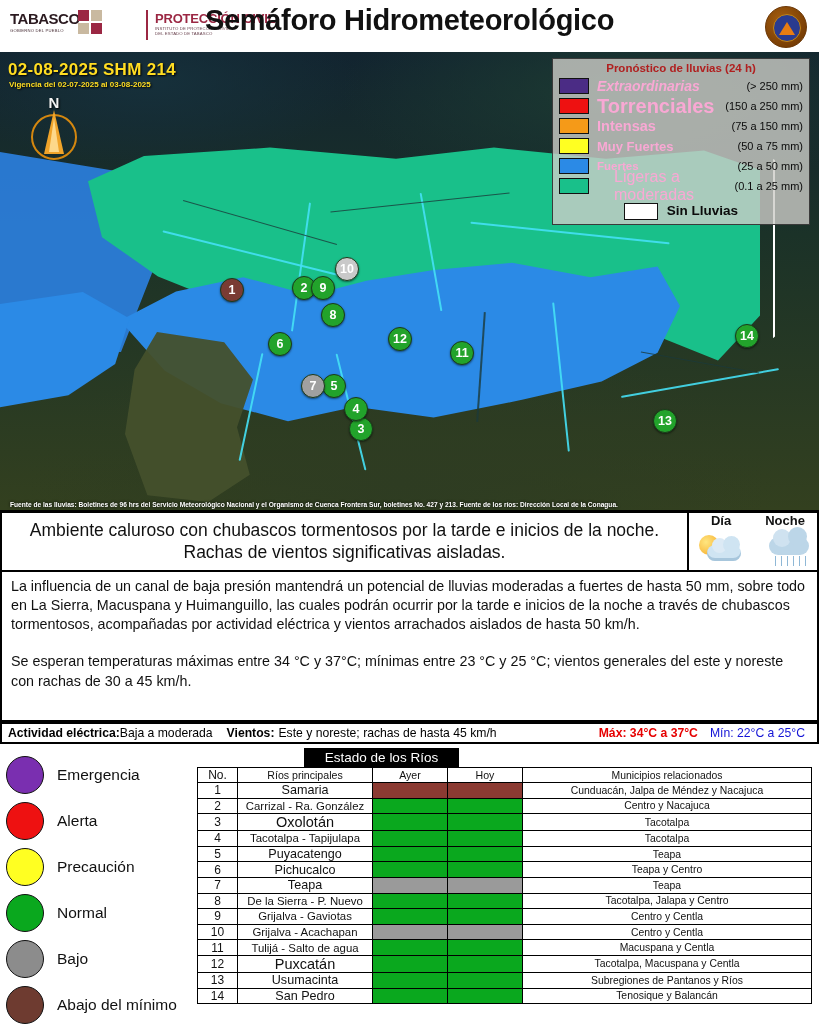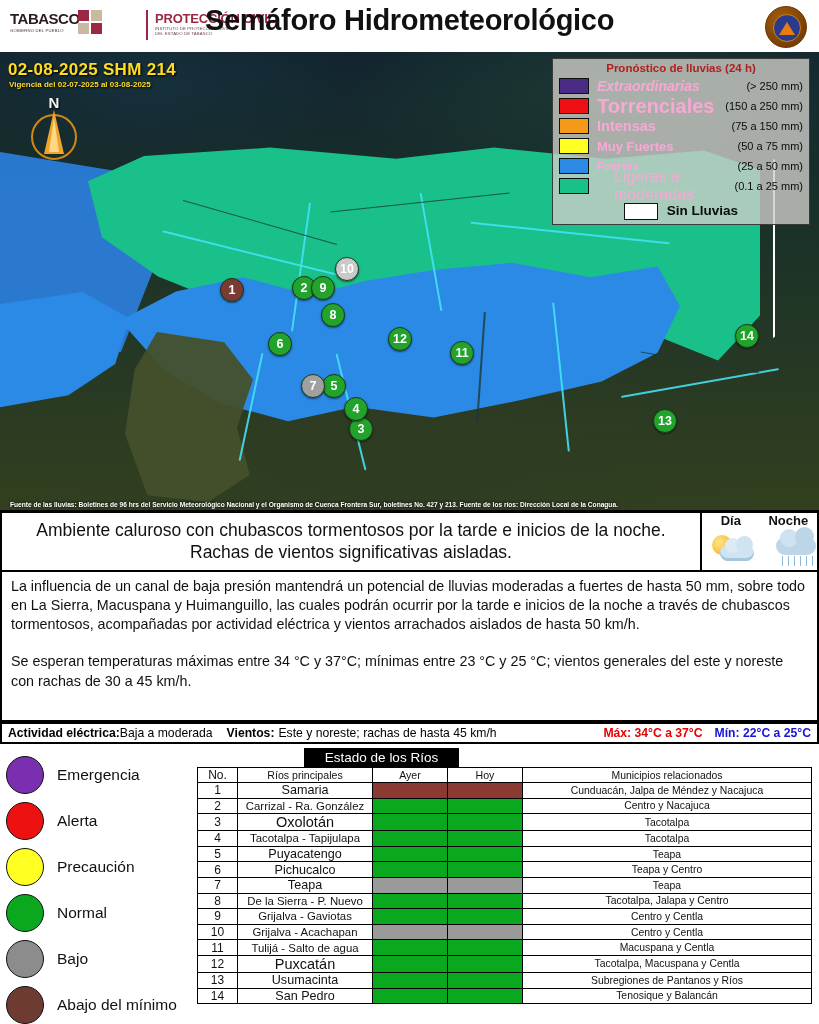--- a/index.html
+++ b/index.html
@@ -178,21 +178,21 @@
     border-top: 3px solid #000; border-bottom: 2px solid #000;
     display: flex;
   }
   #summary-text {
     flex: 1; border-right: 2px solid #000; border-left: 2px solid #000;
     display: flex; align-items: center; justify-content: center;
     text-align: center; font-size: 17.5px; line-height: 1.25; color: #111;
     padding: 0 8px;
   }
   #daynight {
-    width: 117px; border-right: 2px solid #000; display: flex; flex-direction: column;
+    width: 130px; border-right: 2px solid #000; display: flex; flex-direction: column;
   }
   #dn-labels { display: flex; height: 18px; }
   #dn-labels div { flex: 1; text-align: center; font-size: 13px; font-weight: bold; color: #111; }
   #dn-icons { flex: 1; display: flex; }
   #dn-icons > div { flex: 1; position: relative; }
   .sun {
     position: absolute; left: 10px; top: 4px; width: 20px; height: 20px;
     border-radius: 50%; background: radial-gradient(circle at 35% 35%, #ffe680, #f5a623);
   }
   .cloud-s {
@@ -235,21 +235,21 @@
 
   
   #status-bar {
     position: absolute; left: 0; top: 722px; width: 819px; height: 22px;
     border: 2px solid #000; display: flex; align-items: center;
     padding-left: 6px; font-size: 12.2px; background: #fff; white-space: nowrap;
   }
   #status-bar b { font-weight: bold; color: #000; }
   .st-gap { display: inline-block; width: 14px; }
   #st-max { color: #e60000; font-weight: bold; margin-left: auto; }
-  #st-min { color: #1414d6; font-weight: bold; margin-left: 12px; margin-right: 6px; }
+  #st-min { color: #1414d6; font-weight: normal; margin-left: 12px; margin-right: 12px; }
 
   
   #status-legend { position: absolute; left: 6px; top: 752px; width: 185px; }
   .sl-row { display: flex; align-items: center; height: 46px; }
   .sl-dot {
     width: 38px; height: 38px; border-radius: 50%; border: 1.6px solid #111; flex: none;
   }
   .sl-label { padding-left: 13px; font-size: 15.5px; color: #111; line-height: 1.12; }
 
   

